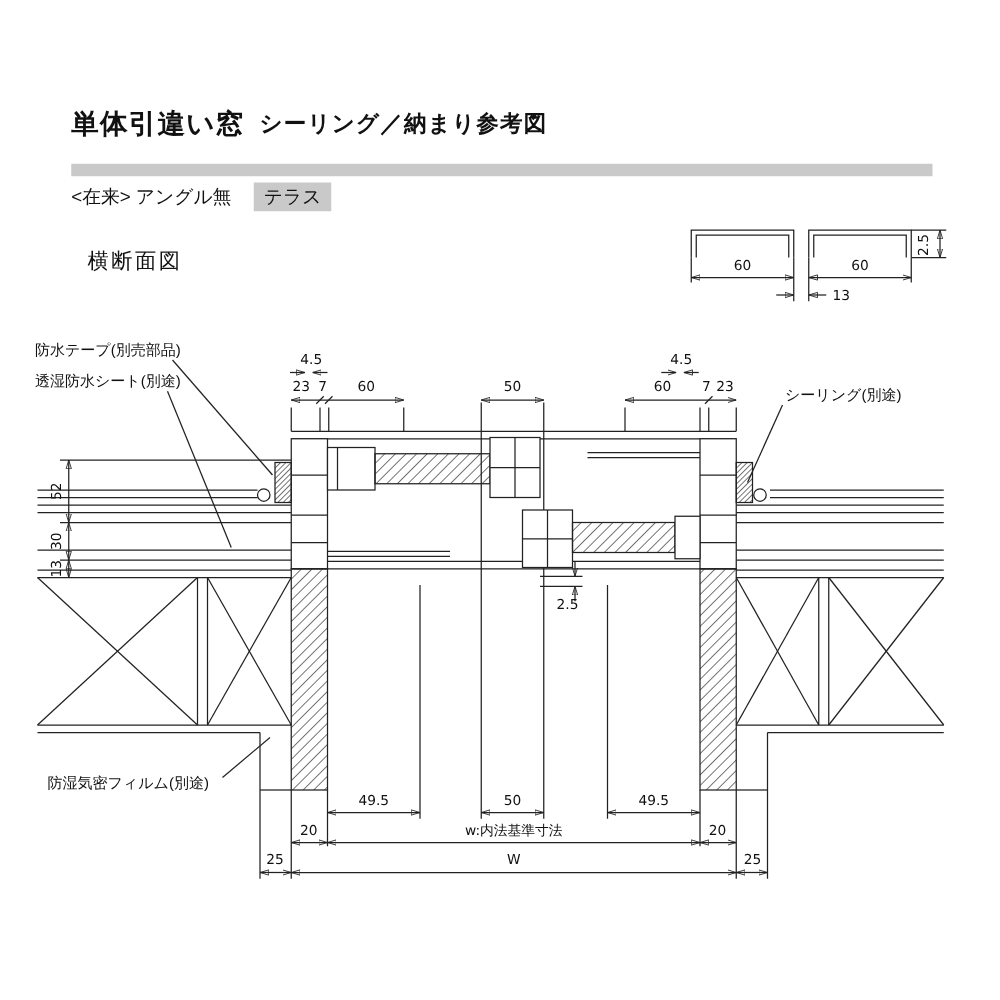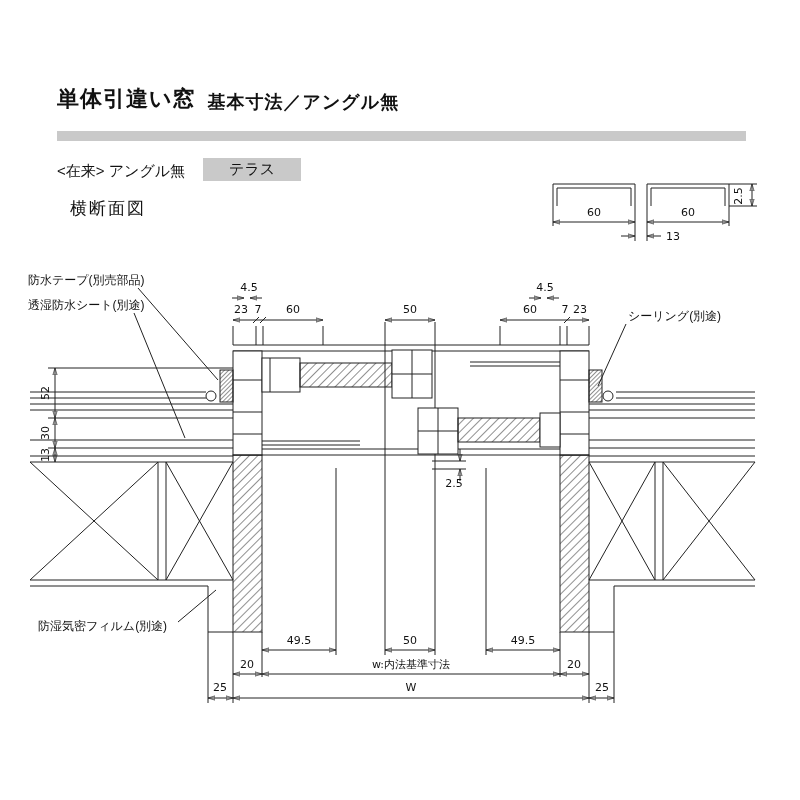--- a/index.html
+++ b/index.html
@@ -1,41 +1,41 @@
 <!DOCTYPE html>
 <html><head>
 <meta charset="utf-8">
 <style>
   html,body{margin:0;padding:0;background:#fff;}
   body{width:800px;height:800px;position:relative;overflow:hidden;
        font-family:"Liberation Sans","DejaVu Sans",sans-serif;color:#111;}
   .abs{position:absolute;}
-  .title-row{left:57px;top:84px;display:flex;align-items:flex-end;gap:12px;white-space:nowrap;}
+  .title-row{left:57px;top:84px;display:flex;align-items:center;gap:12px;white-space:nowrap;}
   .title-main{font-size:22px;font-weight:bold;letter-spacing:1px;}
   .title-sub{font-size:18px;font-weight:bold;letter-spacing:1px;}
   .gray-bar{left:57px;top:131px;width:689px;height:10px;background:#c9c9c9;}
-  .variant-row{left:57px;top:146px;display:flex;align-items:flex-end;gap:18px;white-space:nowrap;}
+  .variant-row{left:57px;top:146px;display:flex;align-items:center;gap:18px;white-space:nowrap;}
   .variant-label{font-size:15px;}
-  .tag-box{background:#c9c9c9;font-size:15px;padding:2px 26px;margin-top:12px;}
+  .tag-box{background:#c9c9c9;font-size:15px;padding:2px 8px;}
   .section-label{left:25px;top:197px;font-size:17px;letter-spacing:2px;margin-left:45px;}
   svg{position:absolute;left:0;top:0;}
   svg line,svg path,svg rect,svg circle,svg polyline{stroke:#222;stroke-width:1;fill:none;}
   svg rect.white{fill:#fff;}
   svg rect.hatched{fill:url(#hatch);}
   svg rect.dense{fill:url(#hatch2);}
   svg .dim{font-size:11px;fill:#111;stroke:none;font-family:"DejaVu Sans",sans-serif;}
   svg .lbl{font-size:12px;fill:#111;stroke:none;font-family:"Liberation Sans","DejaVu Sans",sans-serif;}
   svg .dimline{stroke:#222;}
 </style>
 </head>
 <body>
 
 <div class="abs title-row">
   <span class="title-main">単体引違い窓</span>
-  <span class="title-sub">基本寸法／アングル無</span>
+  <span class="title-sub">シーリング／納まり参考図</span>
 </div>
 <div class="abs gray-bar"></div>
 <div class="abs variant-row">
   <span class="variant-label">&lt;在来&gt; アングル無</span>
   <span class="tag-box">テラス</span>
 </div>
 <div class="abs section-label">横断面図</div>
 
 <svg width="800" height="800" viewBox="0 0 800 800">
   <defs>

